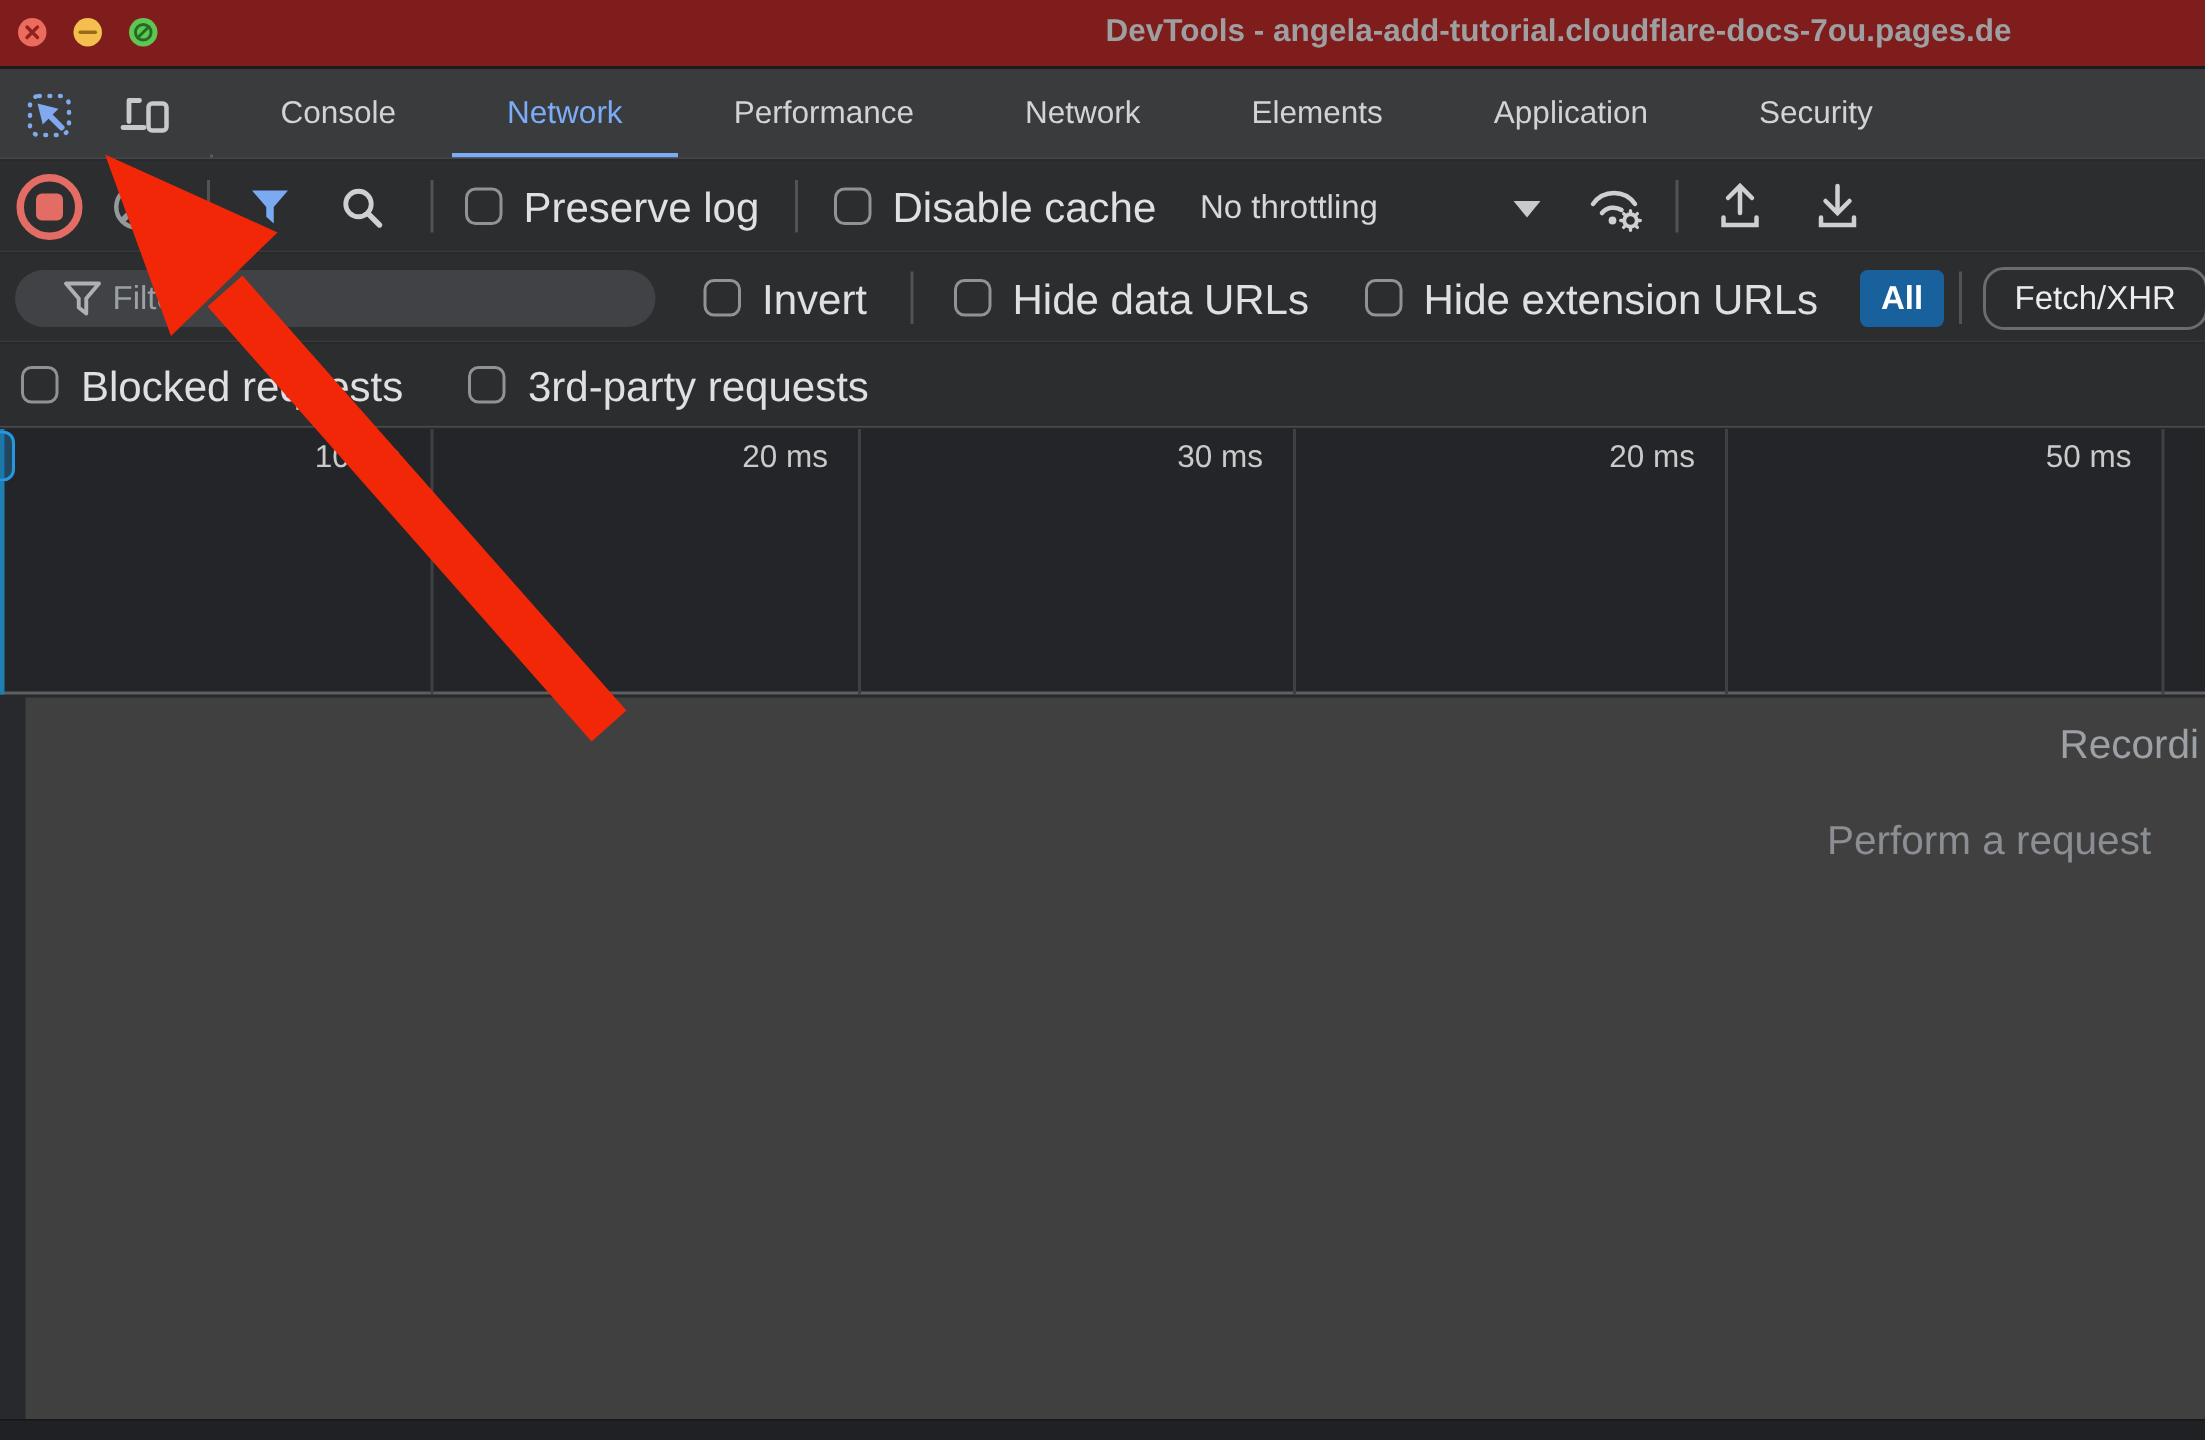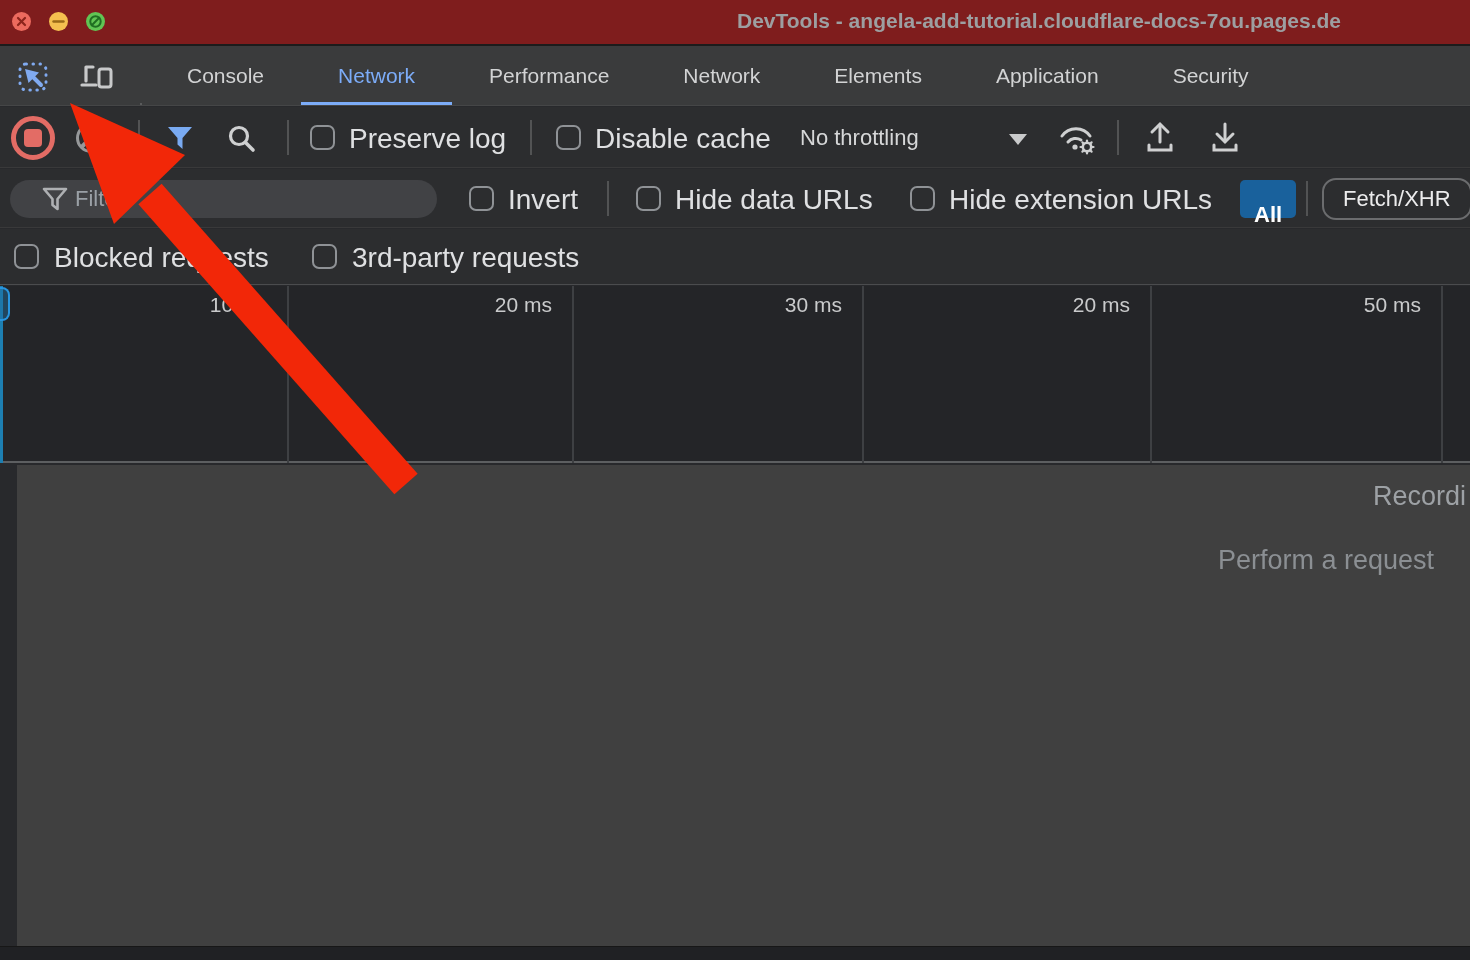--- a/index.html
+++ b/index.html
@@ -51,21 +51,21 @@
     border-left:9px solid transparent; border-right:9px solid transparent;
     border-top:11px solid #c9cacb; cursor:pointer; }
   
   .filter-pill { position:absolute; left:10px; top:11px; width:427px; height:38px;
     border-radius:19px; background:#414245; }
   .filter-pill input { position:absolute; left:65px; top:2px; width:340px; height:34px;
     background:transparent; border:none; outline:none; font-size:22px;
     font-family:"Liberation Sans", sans-serif; color:#d0d0d0; }
   .filter-pill input::placeholder { color:#9aa0a6; }
   .chip-all { position:absolute; left:1240px; top:11px; height:38px; line-height:38px;
-    padding:16px 14px; border-radius:5px; background:#19619c; color:#fff; font-size:22px;
+    padding:0 14px; border-radius:5px; background:#19619c; color:#fff; font-size:22px;
     font-weight:bold; cursor:pointer; }
   .chip-fetch { position:absolute; left:1322px; top:9px; height:42px; line-height:38px;
     padding:0 19px; border-radius:14px; border:2px solid #6b6c6e; color:#ececed;
     font-size:22px; cursor:pointer; white-space:nowrap; }
   
   .timeline { position:absolute; left:0; top:286px; width:1470px; height:177px;
     background:#242528; border-bottom:2px solid #5d5f61; }
   .grid-div { position:absolute; top:0; width:1.5px; height:177px; background:#3e4043; }
   .tick { position:absolute; top:7px; width:110px; text-align:right; font-size:21px;
     color:#c9cacb; }

